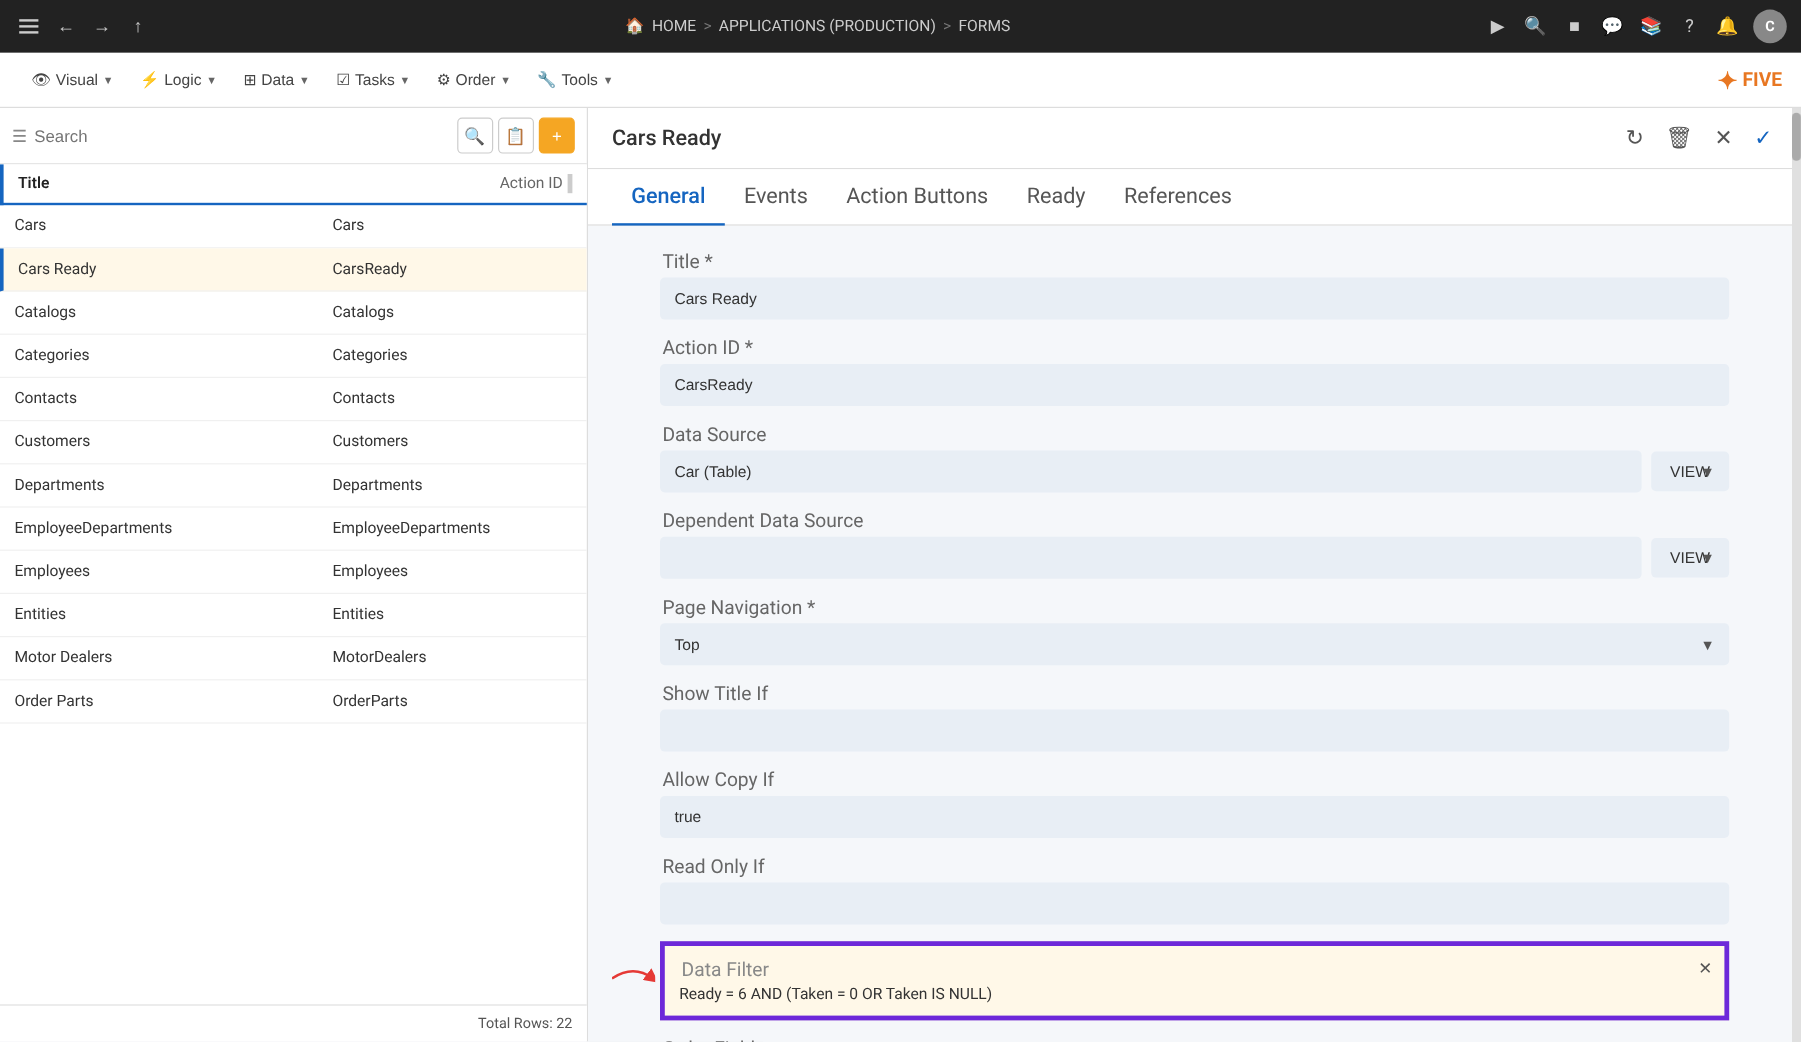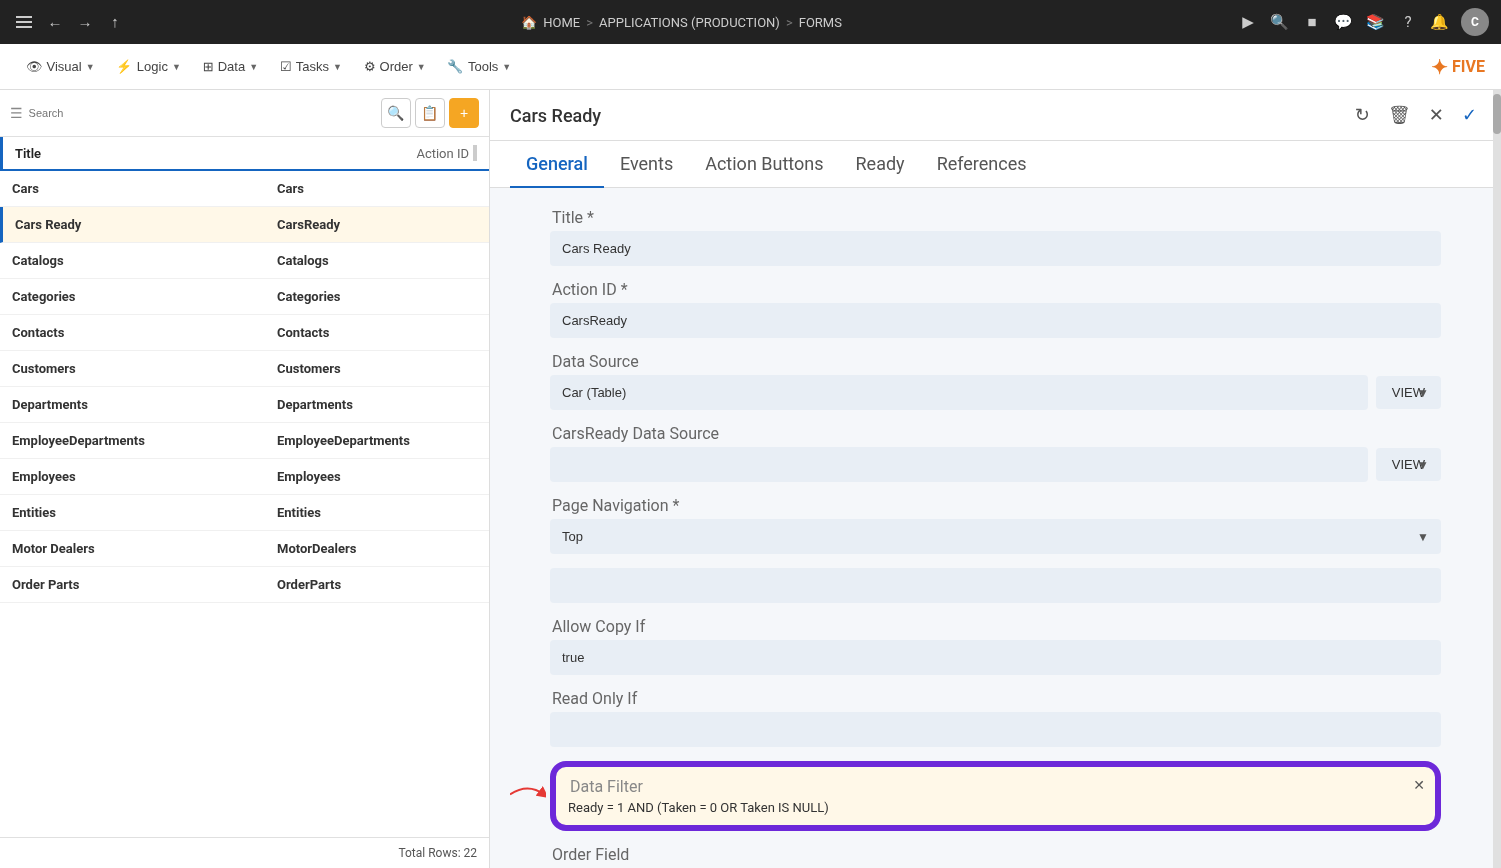--- a/index.html
+++ b/index.html
@@ -37,42 +37,42 @@
     
     .sidebar {
       width: 490px; background: #fff; border-right: 1px solid #ddd;
       display: flex; flex-direction: column; flex-shrink: 0;
     }
     .sidebar-search {
       display: flex; align-items: center; padding: 8px 10px; gap: 6px;
       border-bottom: 1px solid #e0e0e0;
     }
     .sidebar-search input {
-      flex: 1; border: none; outline: none; font-size: 11px; color: #4d7c0f; background: transparent;
+      flex: 1; border: none; outline: none; font-size: 14px; color: #4d7c0f; background: transparent;
     }
     .search-icon { color: #888; font-size: 14px; }
     .sidebar-search-btns { display: flex; gap: 4px; margin-left: auto; }
     .sidebar-btn {
       width: 30px; height: 30px; border: 1px solid #ccc; border-radius: 4px;
       background: #fff; cursor: pointer; display: flex; align-items: center; justify-content: center;
       font-size: 14px; color: #555;
     }
     .sidebar-btn.accent { background: #f5a623; border-color: #f5a623; color: #fff; }
 
     
     .table-header {
       display: flex; align-items: center; padding: 8px 12px;
       border-bottom: 2px solid #1565c0; background: #fff;
     }
     .table-header-title { font-weight: 600; color: #222; flex: 1; font-size: 13px; }
     .table-header-action { color: #666; font-size: 13px; margin-left: 20px; }
     .resize-handle { width: 4px; height: 16px; background: #ccc; cursor: col-resize; margin-left: 4px; }
 
     
-    .table-body { flex: 1; overflow-y: auto; font-weight: bold; }
+    .table-body { flex: 1; overflow-y: auto; }
     .table-row {
       display: flex; align-items: center; padding: 10px 12px;
       border-bottom: 1px solid #f0f0f0; cursor: pointer;
     }
     .table-row.selected { background: #fff8e8; }
     .row-title { flex: 1; color: #333; font-size: 13px; }
     .row-action { color: #333; font-size: 13px; width: 200px; }
     .left-border-blue { border-left: 3px solid #1565c0; }
     .table-footer {
       padding: 8px 12px; text-align: right; color: #555; font-size: 12px;
@@ -119,21 +119,21 @@
     .field-select-caret {
       position: absolute; right: 12px; color: #555; pointer-events: none; font-size: 12px;
     }
     .view-btn {
       margin-left: 8px; padding: 9px 16px; background: #e8eef5; border: none;
       border-radius: 4px; cursor: pointer; font-size: 13px; color: #333; font-weight: 500;
     }
 
     
     .data-filter-field {
-      background: #fff8e8; border: 6px solid #6d28d9; border-radius: 16px; padding: 10px 12px;
+      background: #fff8e8; border: 4px solid #6d28d9; border-radius: 0; padding: 10px 12px;
       position: relative;
     }
     .data-filter-field .field-label { color: #888; }
     .data-filter-close {
       position: absolute; right: 10px; top: 10px; cursor: pointer; color: #555; font-size: 14px; background: none; border: none;
     }
     .data-filter-value { font-size: 13px; color: #333; margin-top: 4px; }
     .data-filter-arrow {
       position: absolute; left: -40px; top: 50%;
       transform: translateY(-50%);
@@ -346,21 +346,21 @@
         </div>
         <div class="field-select-wrapper">
           <select class="field-select"><option>Car (Table)</option></select>
           <span class="field-select-caret">▼</span>
           <button class="view-btn">VIEW</button>
         </div>
       </div>
 
       <div class="form-field">
         <div class="field-label">
-          <span>CarsReady Data Source</span>
+          <span>Dependent Data Source</span>
         </div>
         <div class="field-select-wrapper">
           <select class="field-select">
             <option value=""></option>
           </select>
           <span class="field-select-caret">▼</span>
           <button class="view-btn">VIEW</button>
         </div>
       </div>
 
@@ -368,20 +368,23 @@
         <div class="field-label">
           <span>Page Navigation *</span>
         </div>
         <div class="field-select-wrapper">
           <select class="field-select"><option>Top</option></select>
           <span class="field-select-caret">▼</span>
         </div>
       </div>
 
       <div class="form-field">
+        <div class="field-label">
+          <span>Show Title If</span>
+        </div>
         <input class="field-input" type="text" value="" style="">
       </div>
 
       <div class="form-field">
         <div class="field-label">
           <span>Allow Copy If</span>
         </div>
         <input class="field-input" type="text" value="true" style="">
       </div>
 
@@ -402,21 +405,21 @@
               </marker>
             </defs>
             <path d="M0,12 Q18,0 34,12" stroke="#e53935" stroke-width="2" fill="none" marker-end="url(#arrowhead)"></path>
           </svg>
         </div>
         <div class="data-filter-field">
           <div class="field-label">
             <span>Data Filter</span>
           </div>
           <button class="data-filter-close">✕</button>
-          <div class="data-filter-value">Ready = 1 AND (Taken = 0 OR Taken IS NULL)</div>
+          <div class="data-filter-value">Ready = 6 AND (Taken = 0 OR Taken IS NULL)</div>
         </div>
       </div>
 
       <div class="form-field">
         <div class="field-label">
           <span>Order Field</span>
         </div>
         <div class="order-field-row field-select-wrapper">
           <select class="field-select">
             <option value=""></option>

